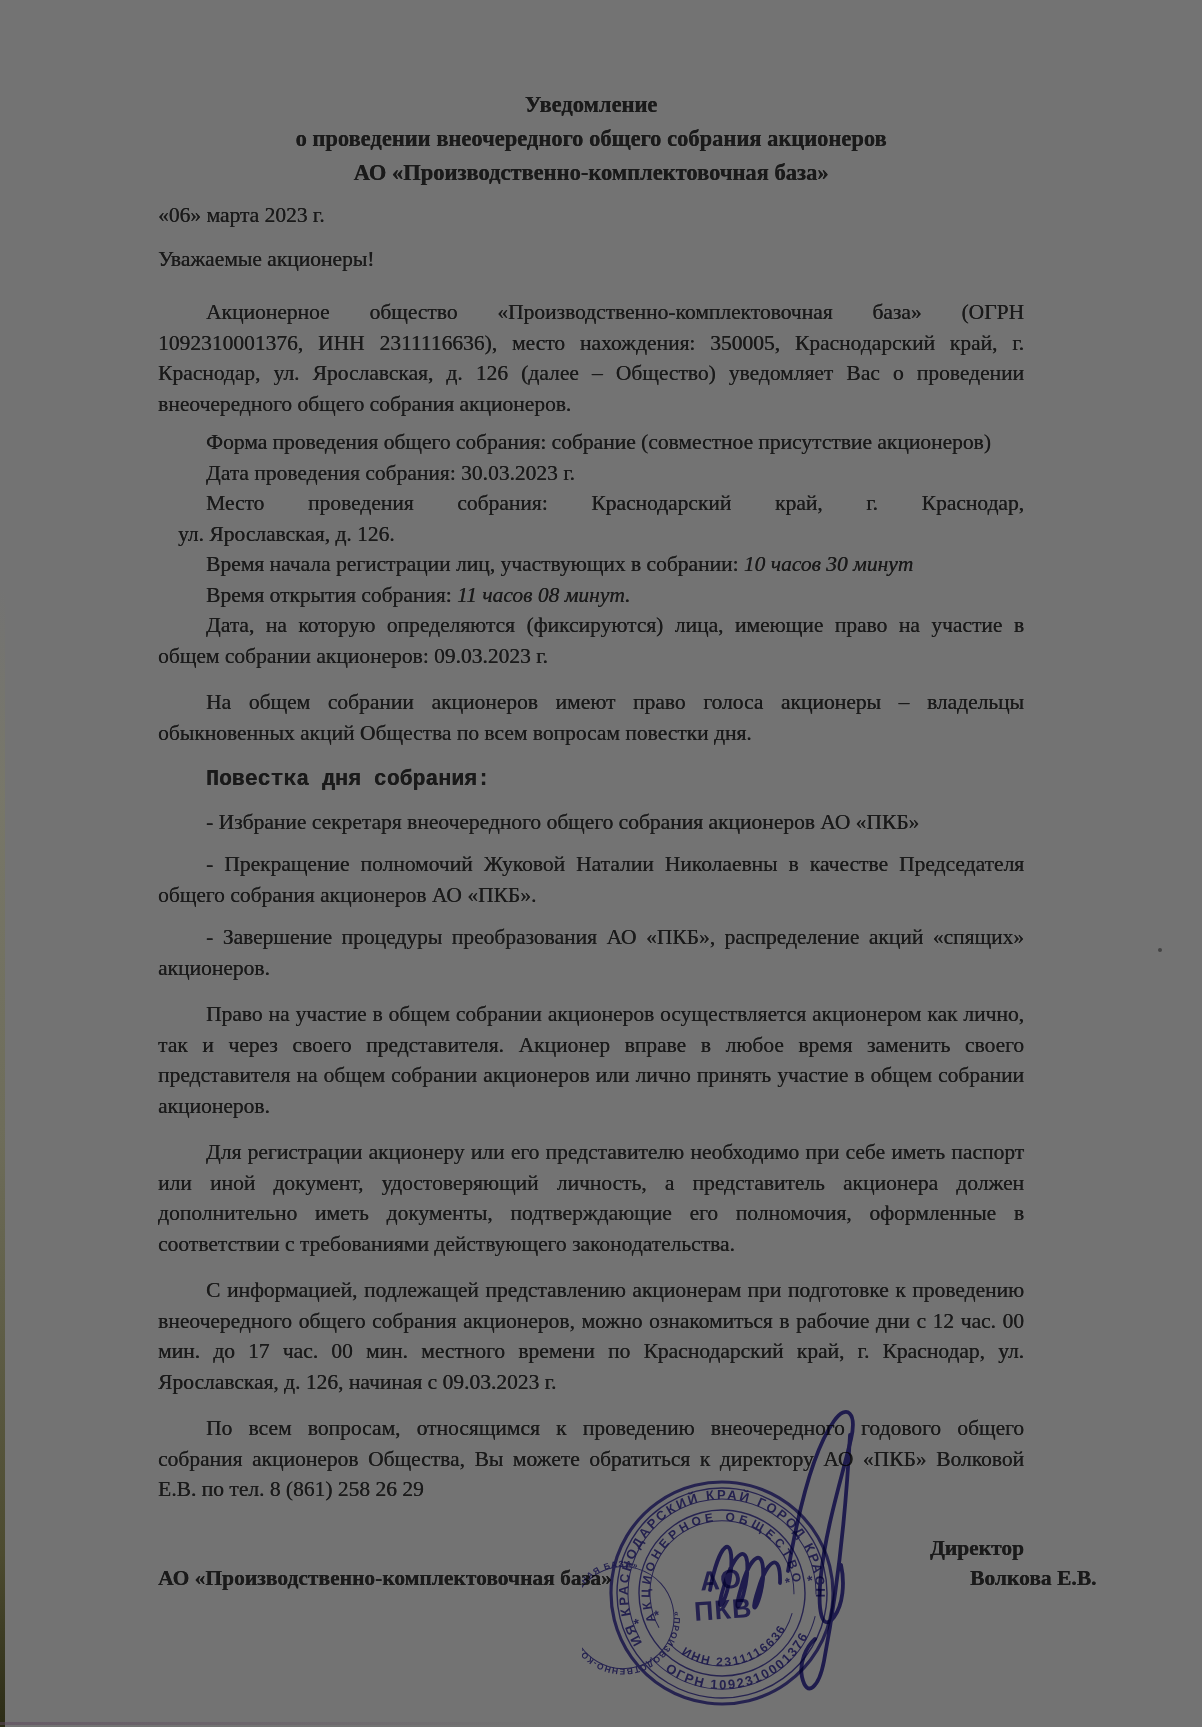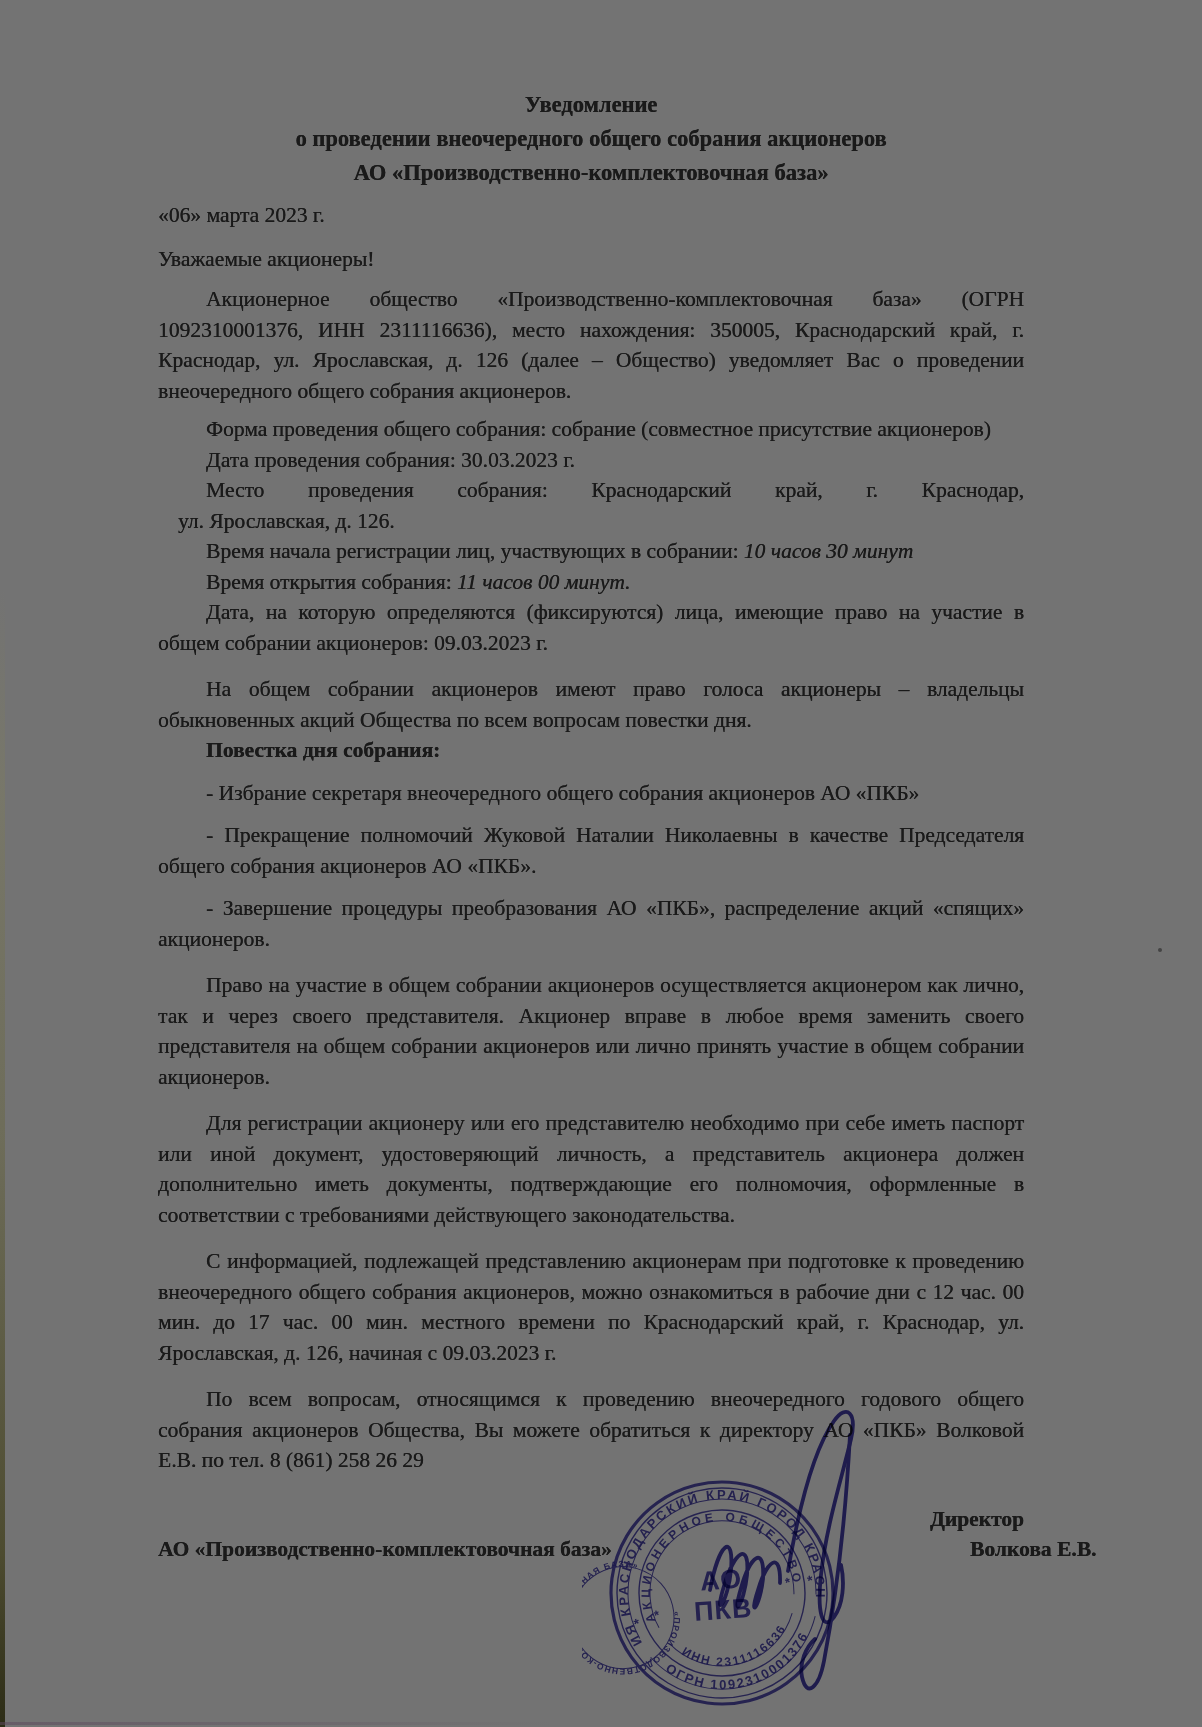--- a/index.html
+++ b/index.html
@@ -10,26 +10,26 @@
   }
   .content{
     position:absolute; left:158px; top:88px; width:866px;
     font-size:21.5px; line-height:30.5px; text-align:justify;
     text-shadow:0.3px 0 0 currentColor;
   }
   .title-block{text-align:center; font-weight:bold; font-size:22.5px; line-height:34px;}
   .date-line{margin-top:10px; text-align:left;}
   .salutation{margin-top:13px; }
   .para{margin-top:16px; text-indent:48px;}
-  .para-first{margin-top:10px; text-indent:48px;}
+  .para-first{margin-top:23px; text-indent:48px;}
   .detail-line{text-indent:48px;}
   .detail-first{margin-top:8px; text-indent:48px;}
   .force-just{text-align-last:justify;}
   .no-indent{text-indent:0;margin-left:20px;}
-  .agenda-heading{text-indent:48px; font-weight:bold;}
+  .agenda-heading{margin-top:16px; text-indent:48px; font-weight:bold;font-family:Liberation Mono, monospace;}
   .agenda-item{margin-top:12px; text-indent:48px;}
   .sig-role{margin-top:28px; font-weight:bold; text-align:right;}
   .sig-row2{position:relative; font-weight:bold; text-align:left;}
   .sig-name{position:absolute; left:812px; top:0; white-space:nowrap; font-weight:bold;}
   .it{font-style:italic;}
   .edge-left{
     position:absolute; left:0; top:0; width:5px; height:100%;
     background:linear-gradient(180deg, rgba(255,255,255,0) 0%, rgba(255,255,255,0) 34%,
       rgba(130,128,82,0.30) 46%, rgba(104,102,64,0.50) 66%,
       rgba(70,68,36,0.85) 90%, #2c2c16 100%);
@@ -63,21 +63,21 @@
 
     <div class="salutation">Уважаемые акционеры!</div>
 
     <div class="para-first">Акционерное общество «Производственно-комплектовочная база» (ОГРН 1092310001376, ИНН 2311116636), место нахождения: 350005, Краснодарский край, г. Краснодар, ул. Ярославская, д. 126 (далее – Общество) уведомляет Вас о проведении внеочередного общего собрания акционеров.</div>
 
     <div class="detail-first">Форма проведения общего собрания: собрание (совместное присутствие акционеров)</div>
     <div class="detail-line">Дата проведения собрания: 30.03.2023 г.</div>
     <div class="detail-line force-just">Место проведения собрания: Краснодарский край, г. Краснодар,</div>
     <div class="detail-line no-indent">ул. Ярославская, д. 126.</div>
     <div class="detail-line"><span>Время начала регистрации лиц, участвующих в собрании: </span><span class="it">10 часов 30 минут</span></div>
-    <div class="detail-line"><span>Время открытия собрания: </span><span class="it">11 часов 00 минут.</span></div>
+    <div class="detail-line"><span>Время открытия собрания: </span><span class="it">11 часов 08 минут.</span></div>
     <div class="detail-line">Дата, на которую определяются (фиксируются) лица, имеющие право на участие в общем собрании акционеров: 09.03.2023 г.</div>
 
     <div class="para">На общем собрании акционеров имеют право голоса акционеры – владельцы обыкновенных акций Общества по всем вопросам повестки дня.</div>
 
     <div class="agenda-heading">Повестка дня собрания:</div>
 
     <div class="agenda-item">- Избрание секретаря внеочередного общего собрания акционеров АО «ПКБ»</div>
     <div class="agenda-item">- Прекращение полномочий Жуковой Наталии Николаевны в качестве Председателя общего собрания акционеров АО «ПКБ».</div>
     <div class="agenda-item">- Завершение процедуры преобразования АО «ПКБ», распределение акций «спящих» акционеров.</div>
 

